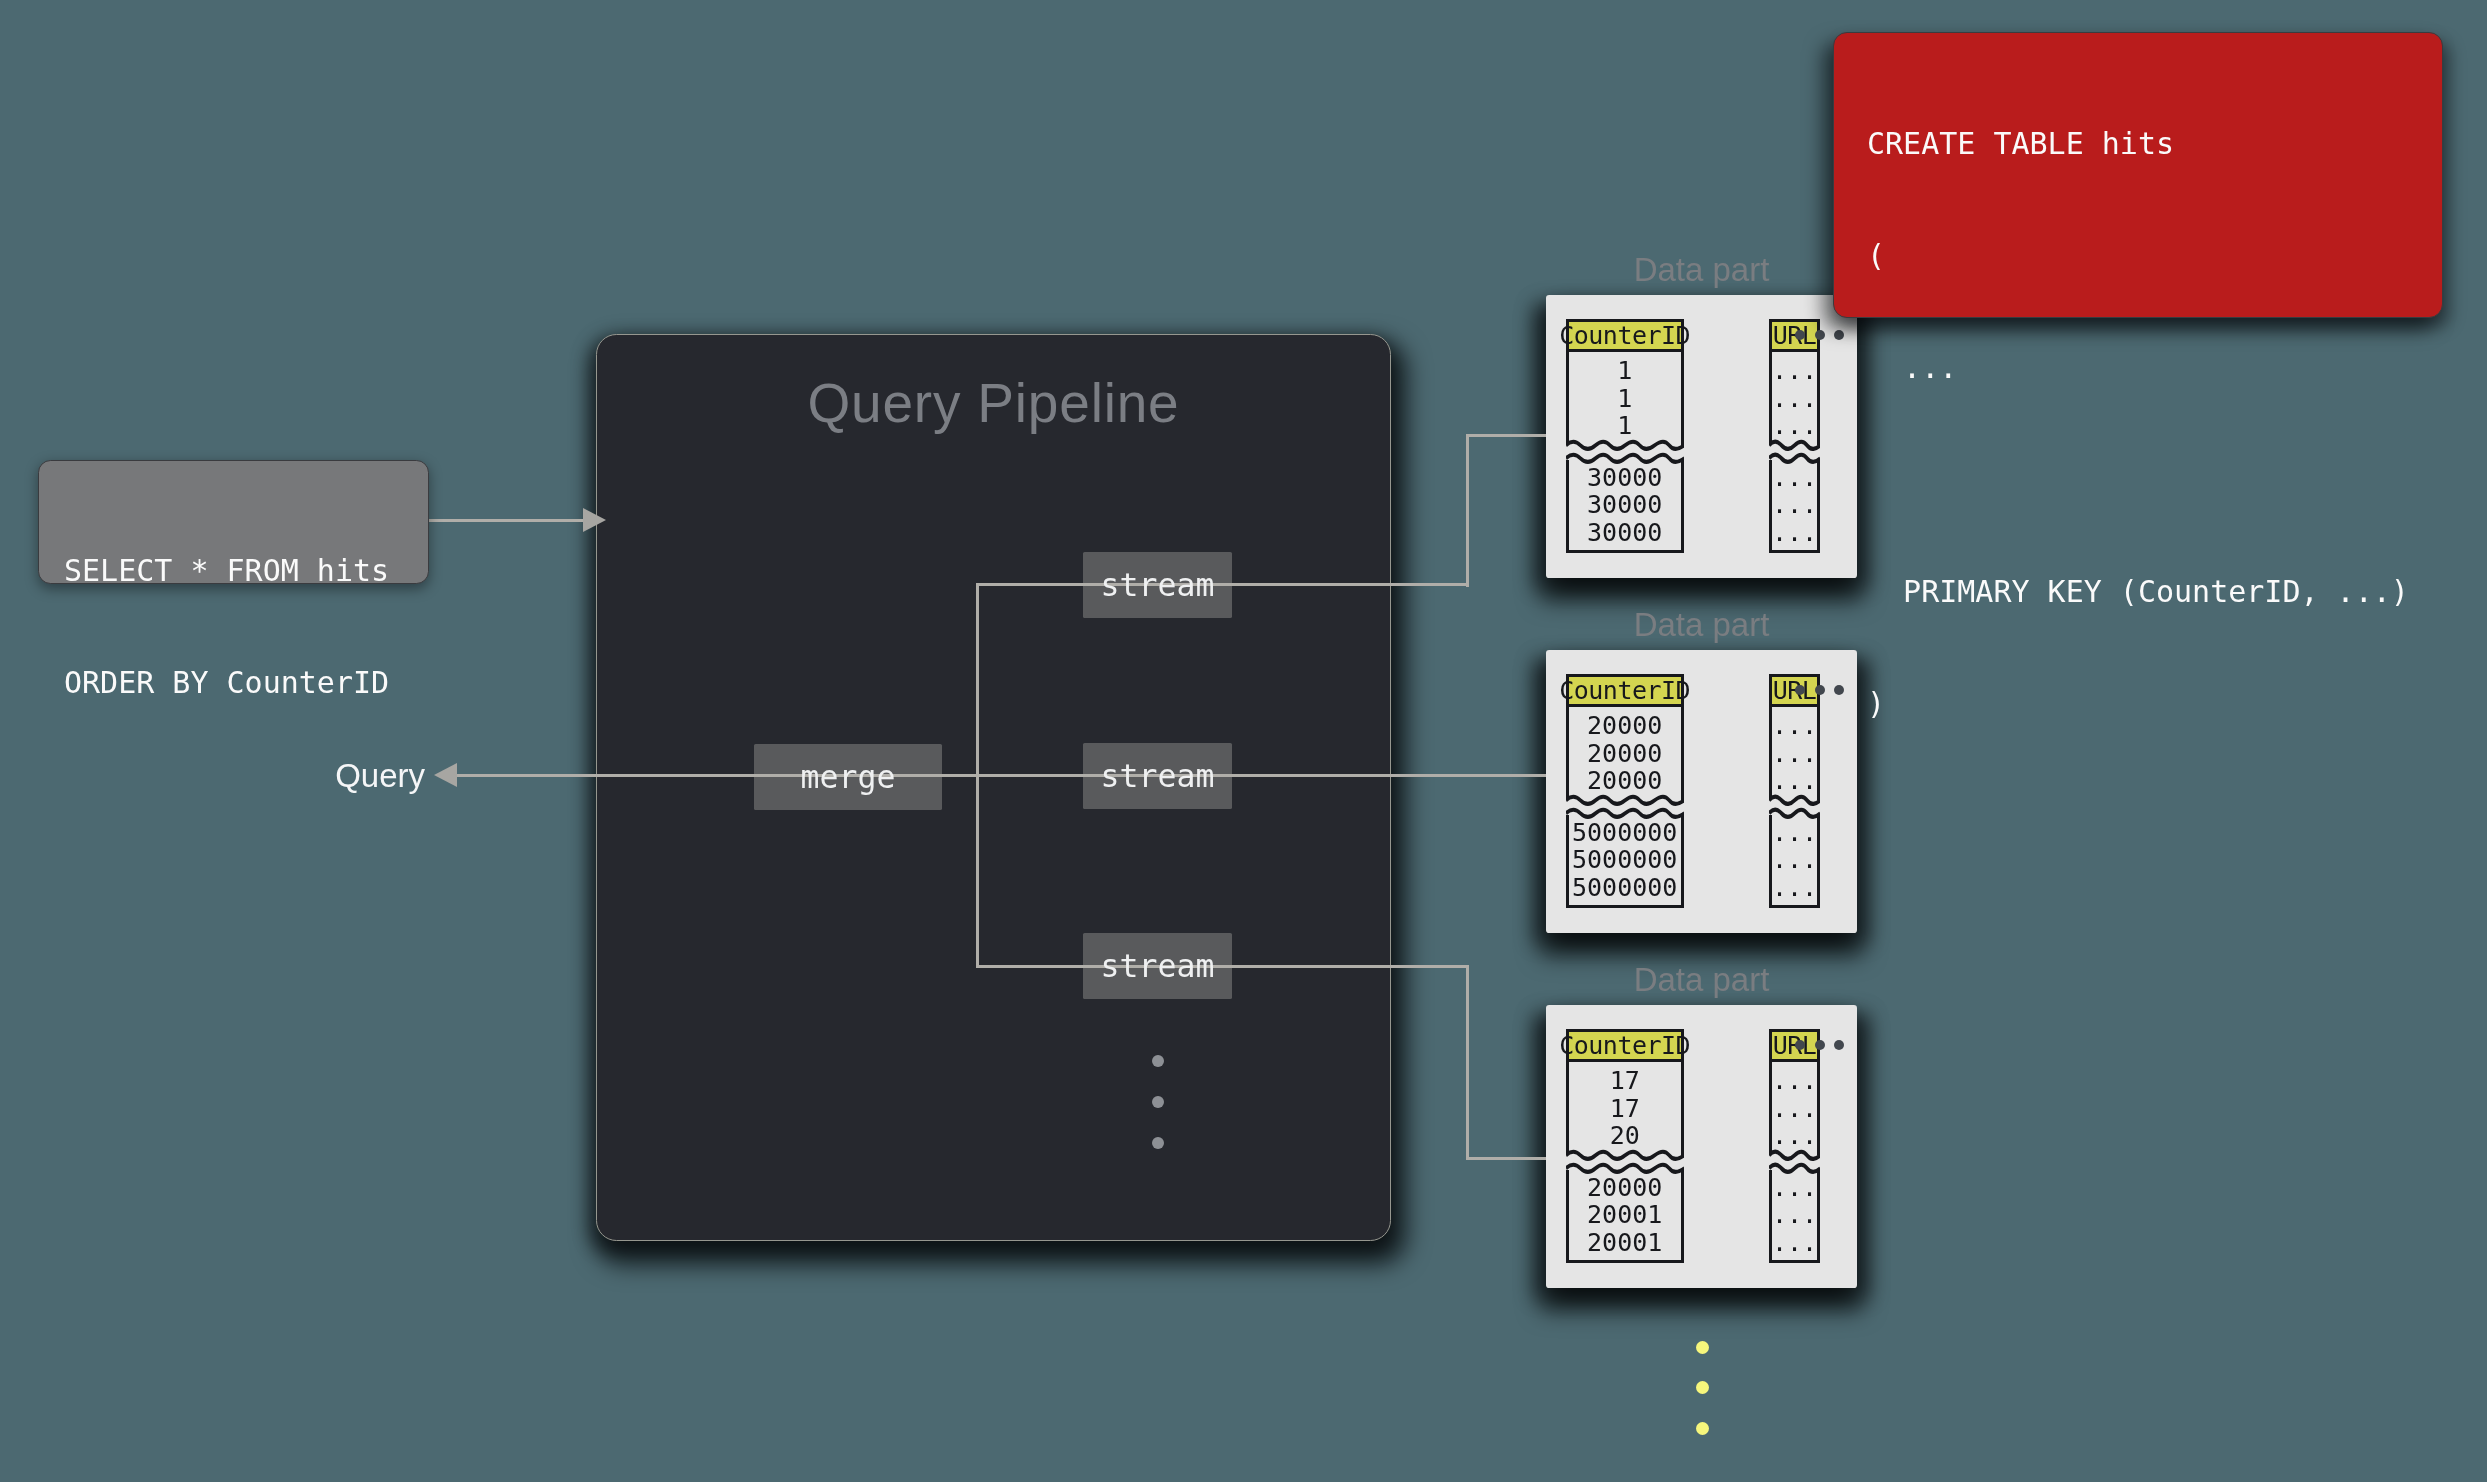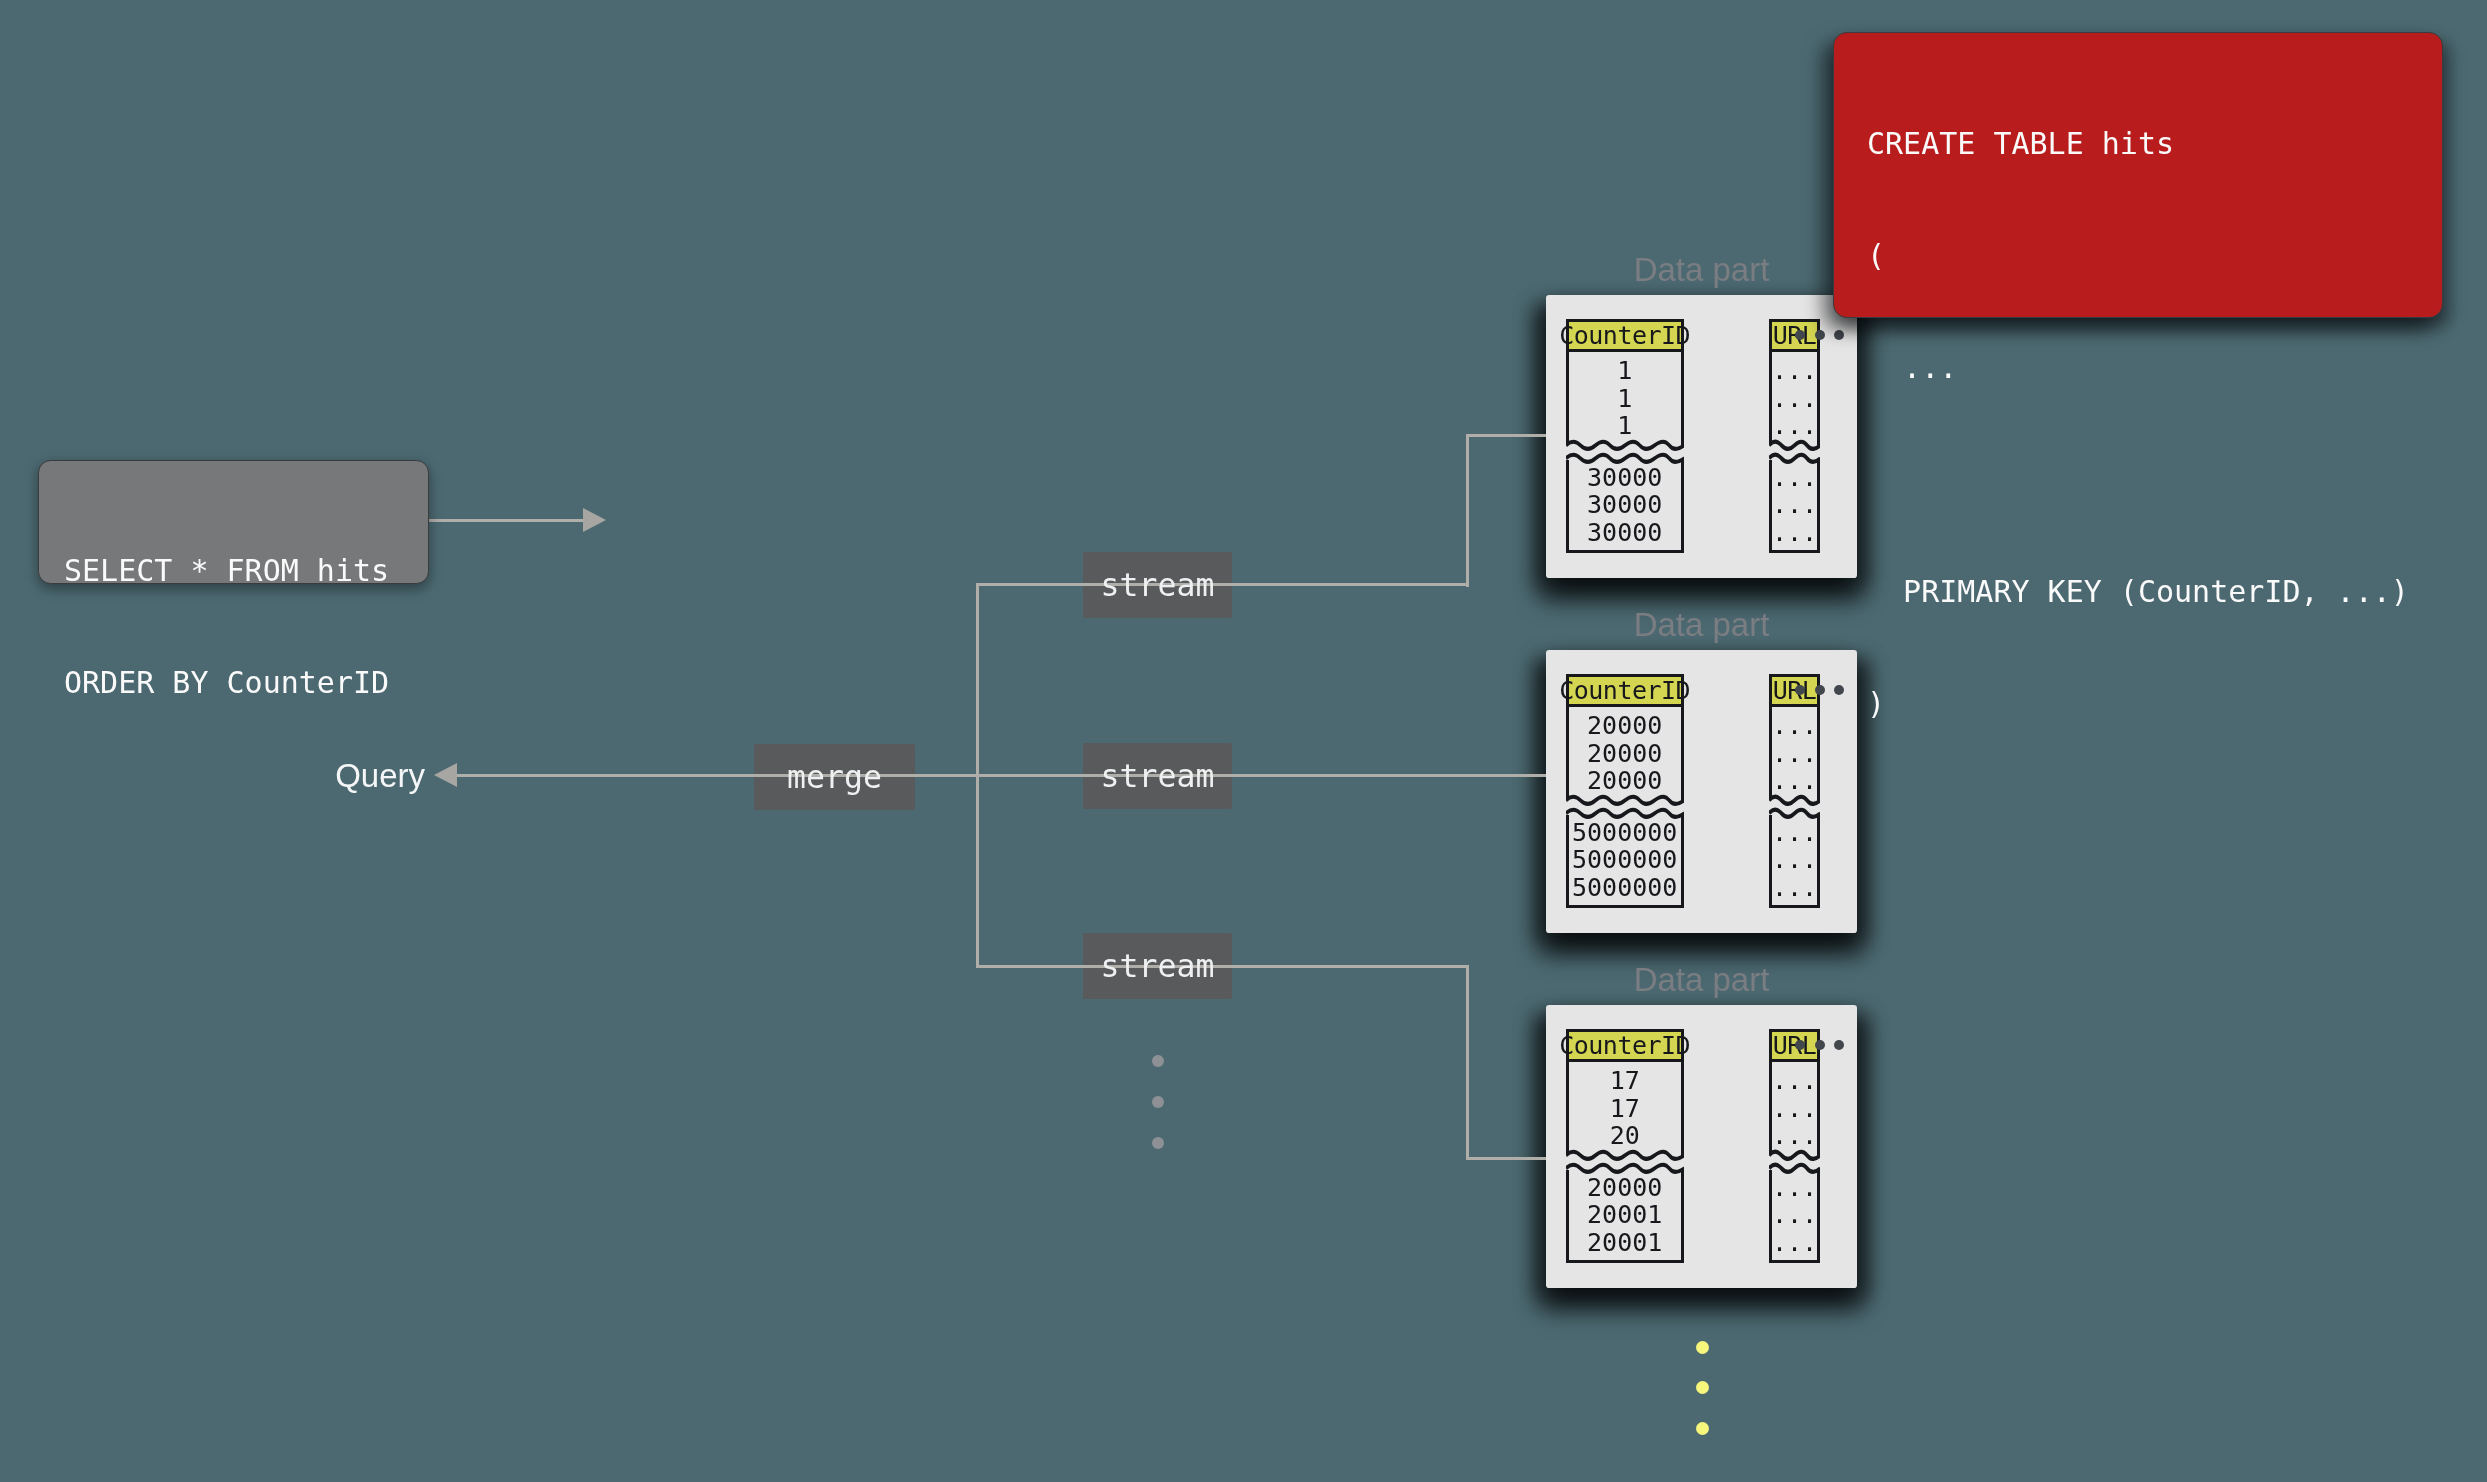--- a/index.html
+++ b/index.html
@@ -35,21 +35,21 @@
     font-size:55px; color:#7b7e84; letter-spacing:0.8px;
   }
   .node {
     position:absolute; background:#595a5c; border-radius:1.6px;
   }
   .node-label {
     position:absolute; display:flex; align-items:center; justify-content:center;
     font-family:"DejaVu Sans Mono","Liberation Mono",monospace;
     font-size:31.5px; color:#eff0f1;
   }
-  #merge-node,  #merge-label  { left:754px;  top:744px;  width:161px; height:66px; }
+  #merge-node,  #merge-label  { left:754px;  top:744px;  width:188px; height:66px; }
   #stream-node-1,#stream-label-1{ left:1083px; top:552px;  width:149px; height:66px; }
   #stream-node-2,#stream-label-2{ left:1083px; top:743px;  width:149px; height:66px; }
   #stream-node-3,#stream-label-3{ left:1083px; top:933px; width:149px; height:66px; }
 
   .vdot { position:absolute; border-radius:50%; }
   .pipe-dot { width:11.8px; height:11.8px; background:#8d9095; left:1152px; }
   .yellow-dot { width:13.4px; height:13.4px; background:#f6f67c; left:1696px; }
 
   
   .line { position:absolute; background:#b0aea9; }
@@ -104,20 +104,23 @@
   .wave-bottom { bottom:-6.3px; }
   .wave-top { top:-7.9px; }
   .hdots { position:absolute; left:249px; top:35px; display:flex; gap:9.4px; }
   .hdot { width:10.2px; height:10.2px; border-radius:50%; background:#42474e; }
 </style>
 </head>
 <body>
 
 <div class="stage">
 
+  <div id="pipeline">
+    <div id="pipeline-title">Query Pipeline</div>
+  </div>
 
   <div class="vdot pipe-dot" style="top:1055px"></div>
   <div class="vdot pipe-dot" style="top:1096px"></div>
   <div class="vdot pipe-dot" style="top:1137px"></div>
 
   <div class="node" id="merge-node"></div>
   <div class="node" id="stream-node-1"></div>
   <div class="node" id="stream-node-2"></div>
   <div class="node" id="stream-node-3"></div>
 

